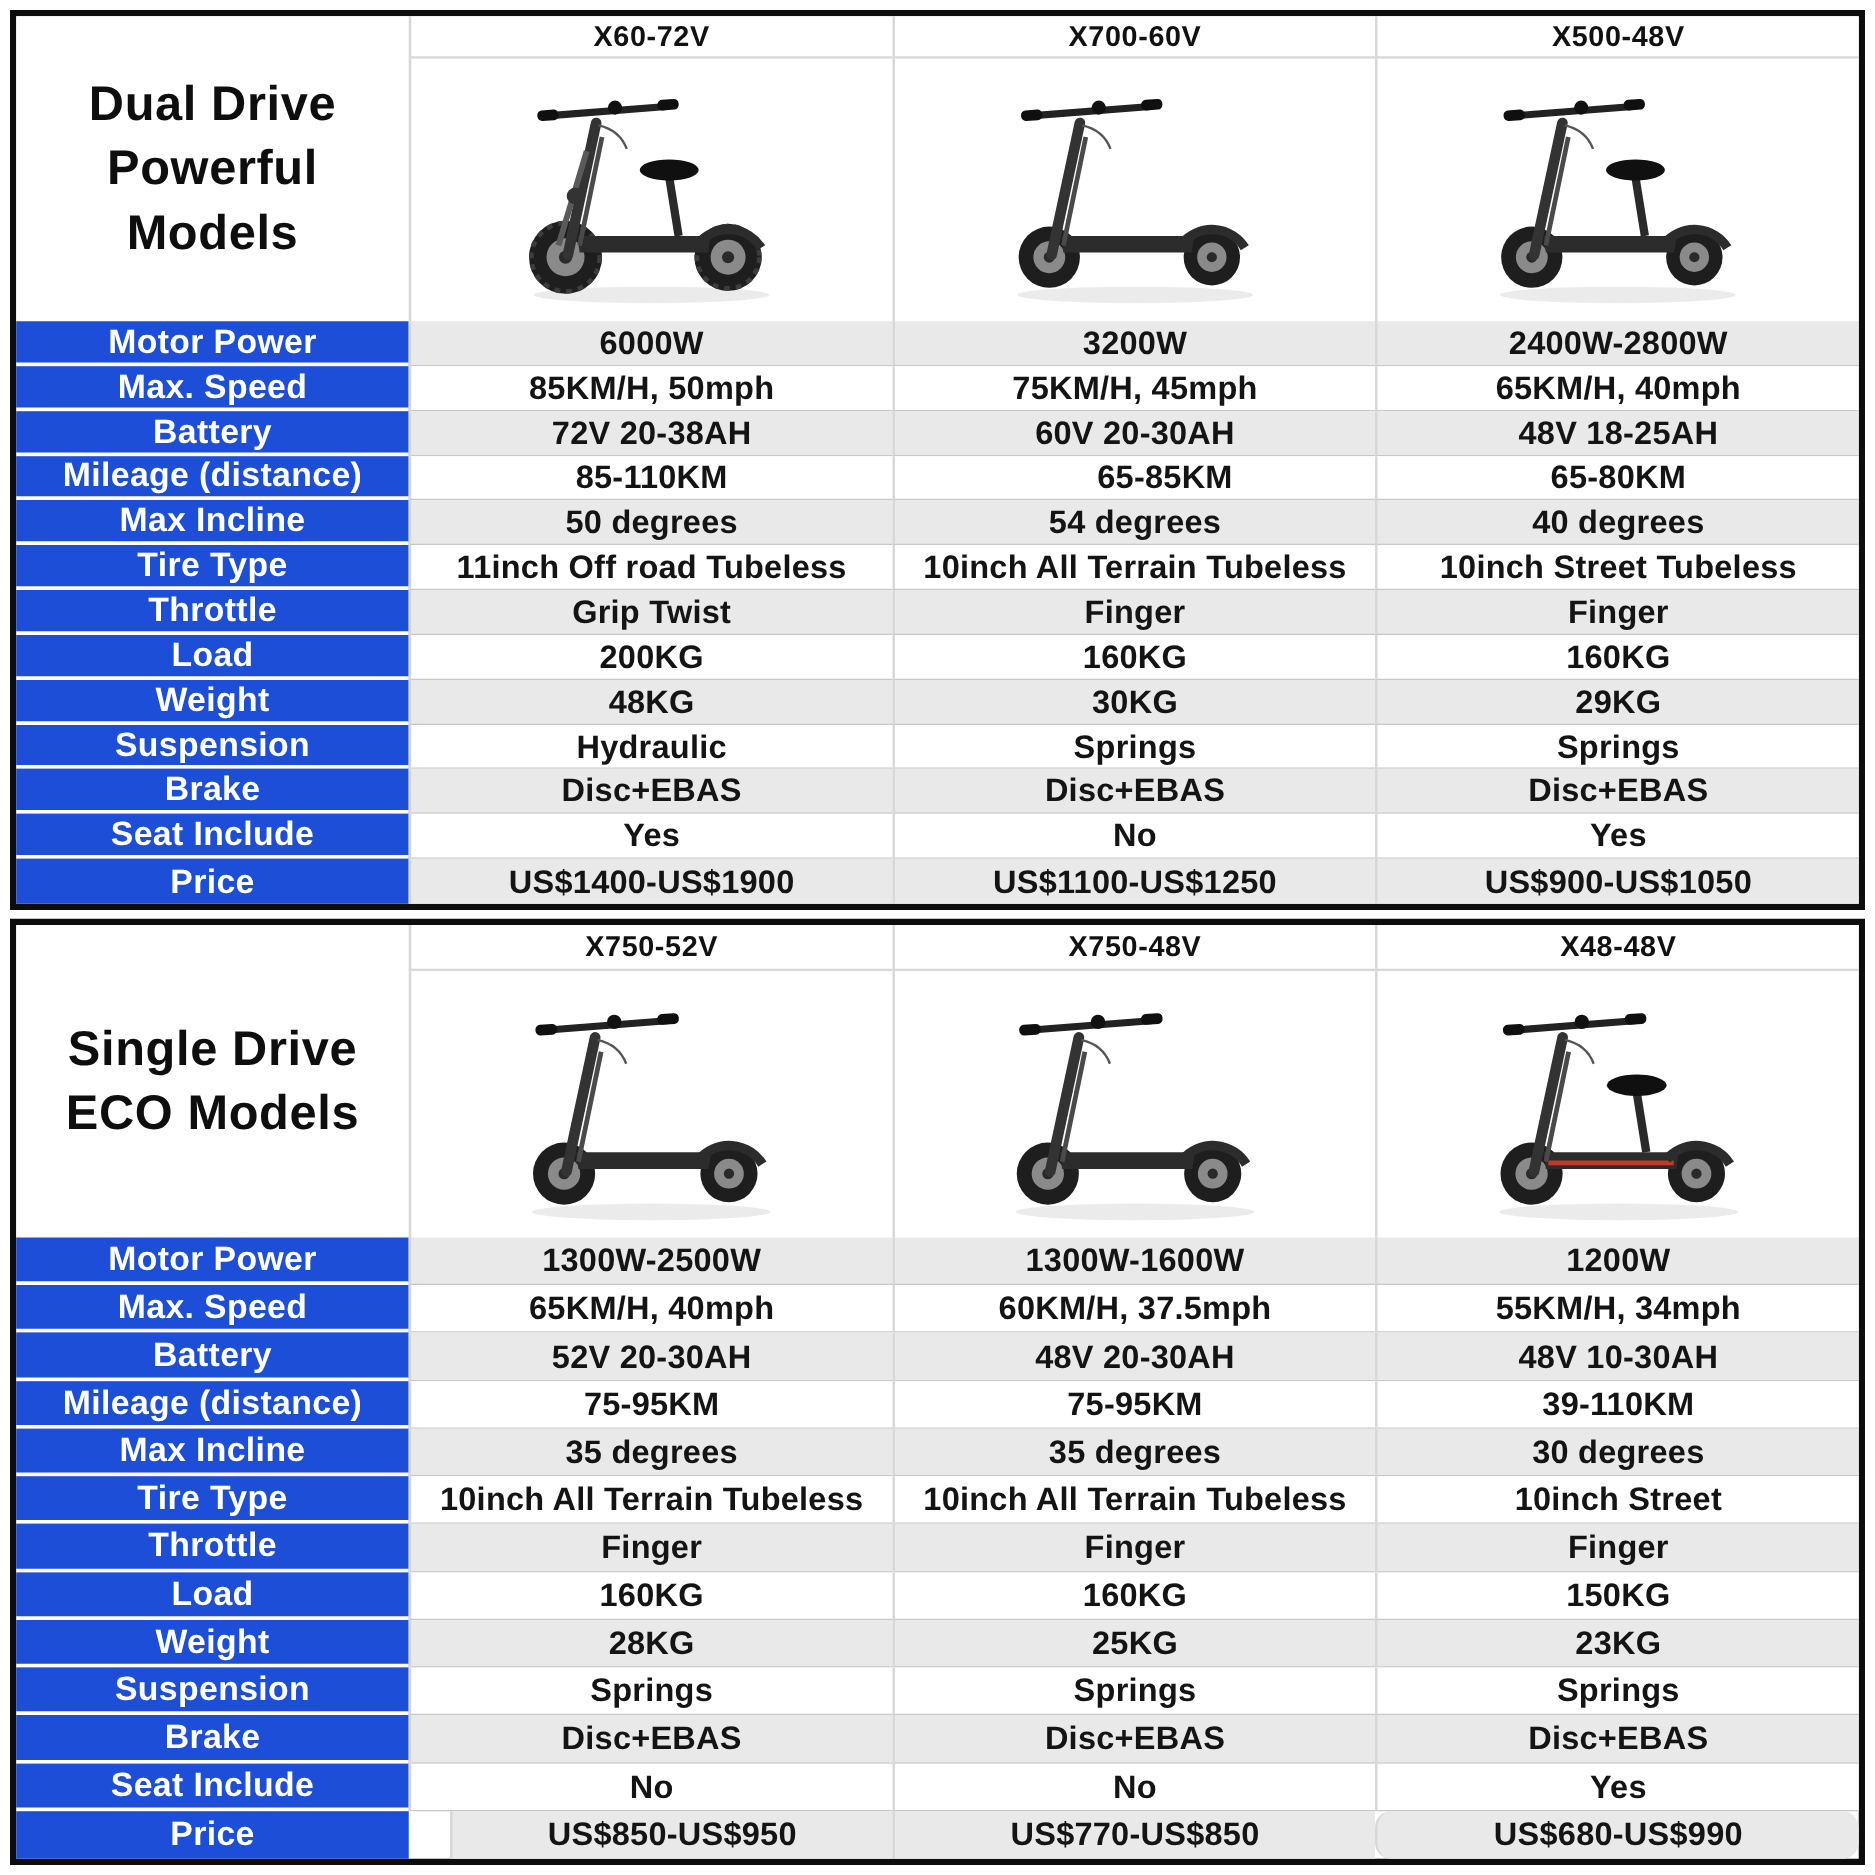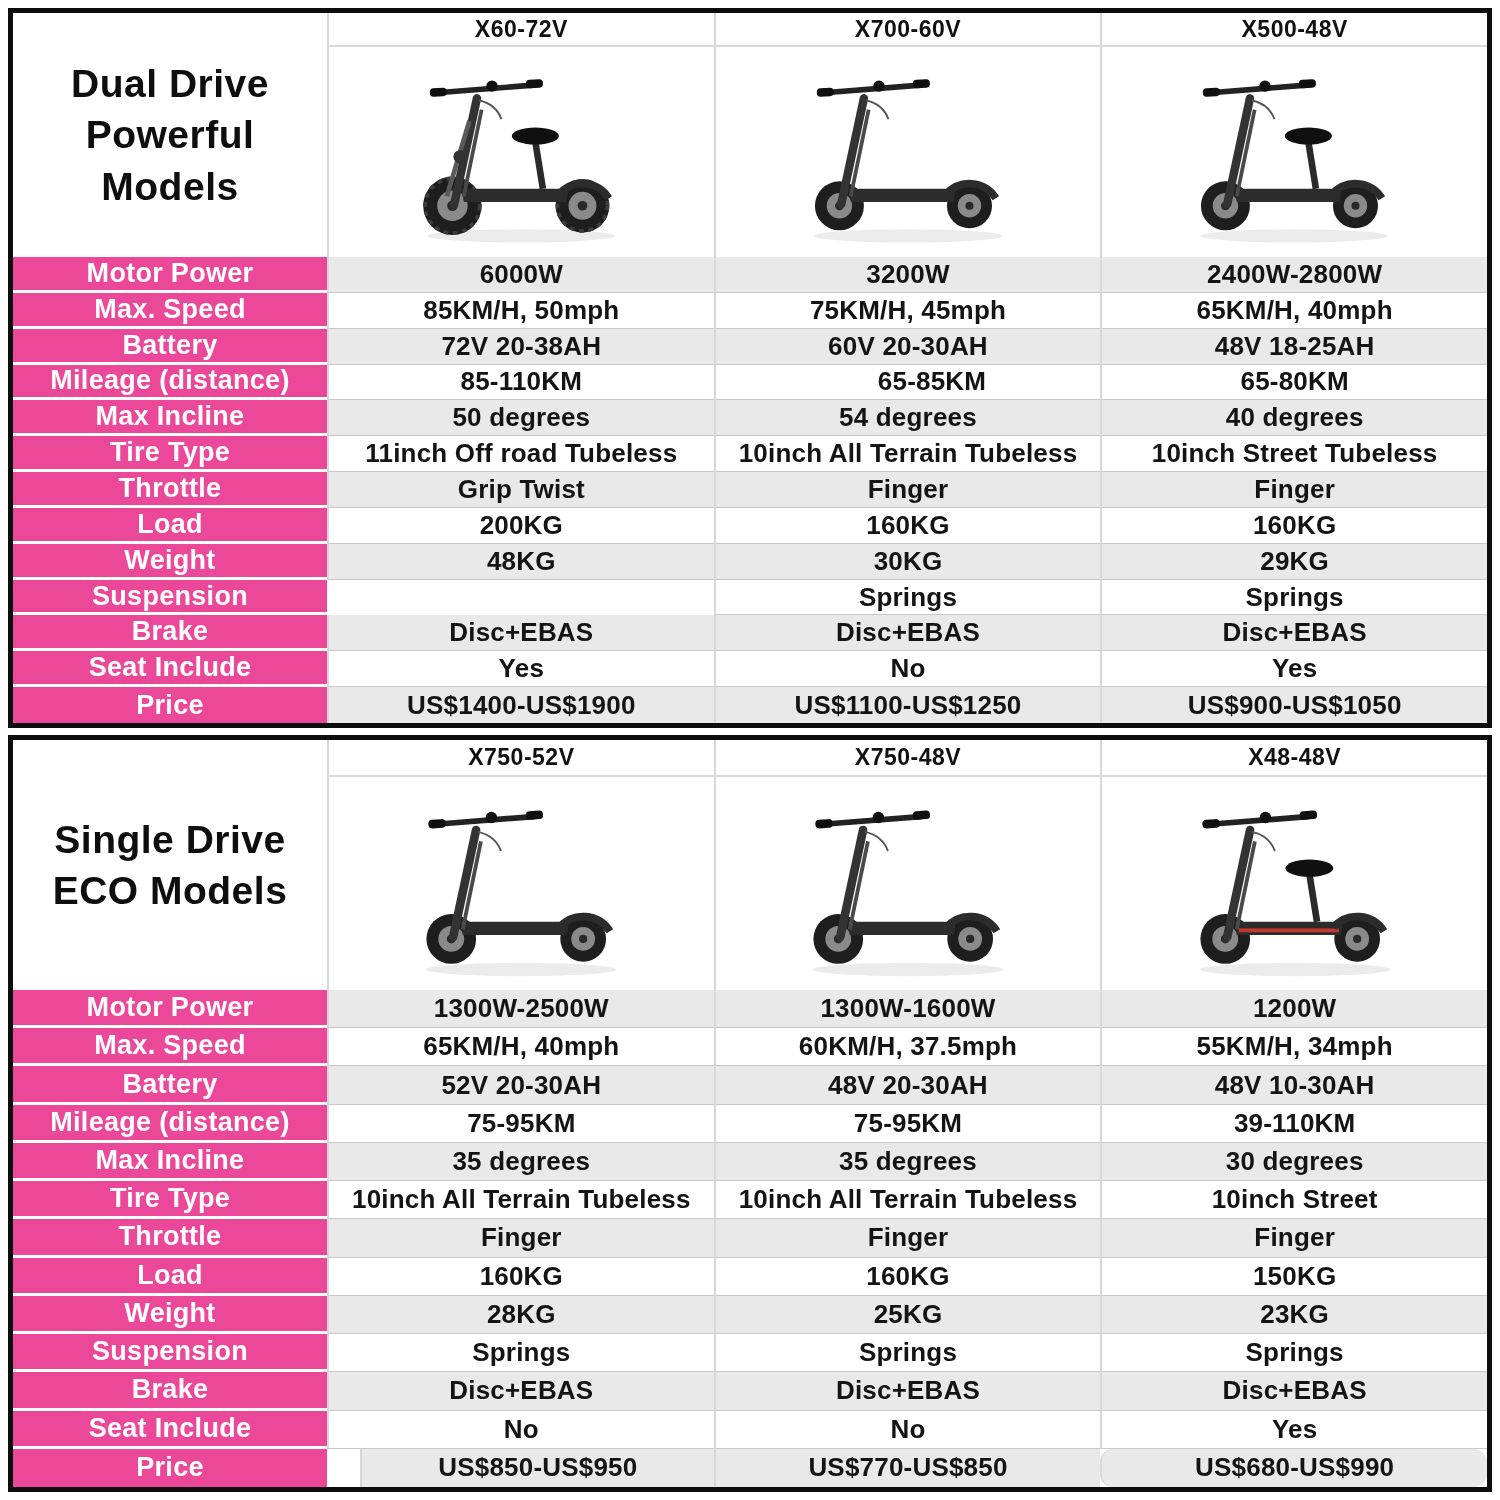--- a/index.html
+++ b/index.html
@@ -34,21 +34,21 @@
     background:#ffffff;letter-spacing:0.5px;
   }
   .img-cell{
     border-left:2px solid #d8d8d8;
     background:#ffffff;
     display:flex;align-items:center;justify-content:center;
     overflow:hidden;
   }
   .img-cell svg{height:92%;}
   .label-cell{
-    background:#ec4899;
+    background:#1d4ed8;
     color:#ffffff;font-weight:bold;font-size:27px;
     display:flex;align-items:center;justify-content:center;
     border-bottom:3px solid #ffffff;
     text-align:center;letter-spacing:0.3px;
   }
   .label-cell.last{border-bottom:none;}
   .value-cell{
     display:flex;align-items:center;justify-content:center;
     font-weight:bold;font-size:26px;color:#141414;
     border-left:2px solid #d8d8d8;
@@ -169,20 +169,21 @@
       <div class="value-cell alt" style="grid-area: 9 / 4;">Finger</div>
       <div class="label-cell" style="grid-area: 10 / 1;">Load</div>
       <div class="value-cell plain" style="grid-area: 10 / 2;">200KG</div>
       <div class="value-cell plain" style="grid-area: 10 / 3;">160KG</div>
       <div class="value-cell plain" style="grid-area: 10 / 4;">160KG</div>
       <div class="label-cell" style="grid-area: 11 / 1;">Weight</div>
       <div class="value-cell alt" style="grid-area: 11 / 2;">48KG</div>
       <div class="value-cell alt" style="grid-area: 11 / 3;">30KG</div>
       <div class="value-cell alt" style="grid-area: 11 / 4;">29KG</div>
       <div class="label-cell" style="grid-area: 12 / 1;">Suspension</div>
+      <div class="value-cell plain" style="grid-area: 12 / 2;">Hydraulic</div>
       <div class="value-cell plain" style="grid-area: 12 / 3;">Springs</div>
       <div class="value-cell plain" style="grid-area: 12 / 4;">Springs</div>
       <div class="label-cell" style="grid-area: 13 / 1;">Brake</div>
       <div class="value-cell alt" style="grid-area: 13 / 2;">Disc+EBAS</div>
       <div class="value-cell alt" style="grid-area: 13 / 3;">Disc+EBAS</div>
       <div class="value-cell alt" style="grid-area: 13 / 4;">Disc+EBAS</div>
       <div class="label-cell" style="grid-area: 14 / 1;">Seat Include</div>
       <div class="value-cell plain" style="grid-area: 14 / 2;">Yes</div>
       <div class="value-cell plain" style="grid-area: 14 / 3;">No</div>
       <div class="value-cell plain" style="grid-area: 14 / 4;">Yes</div>

